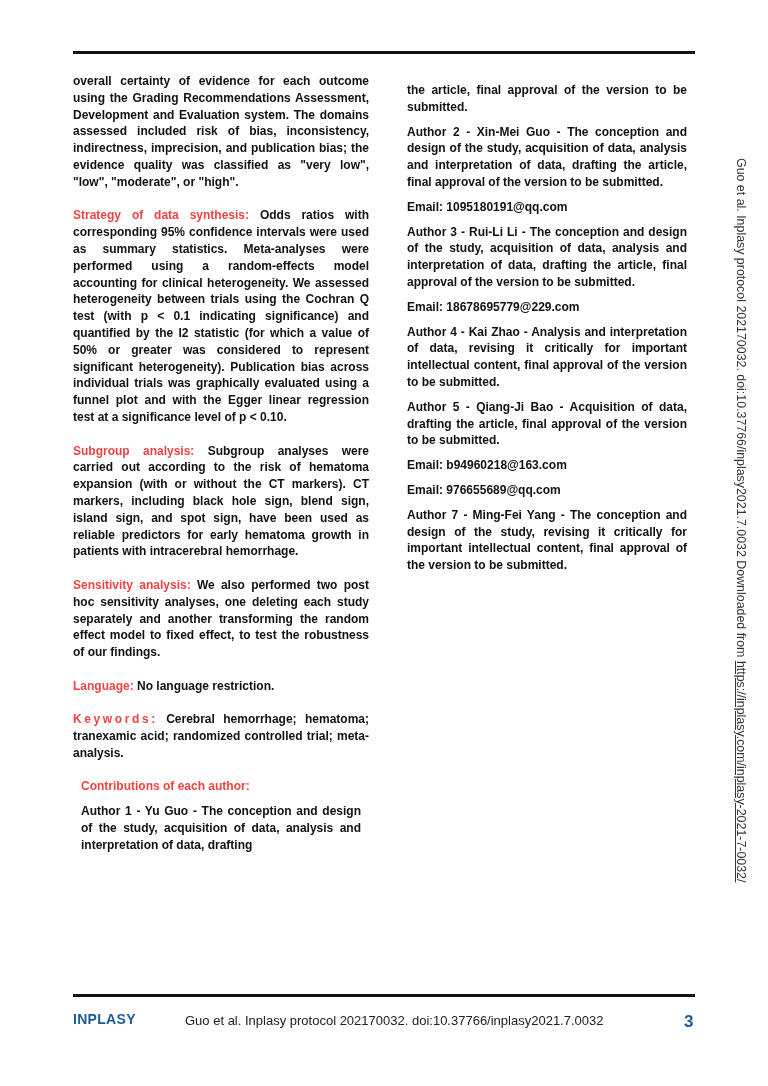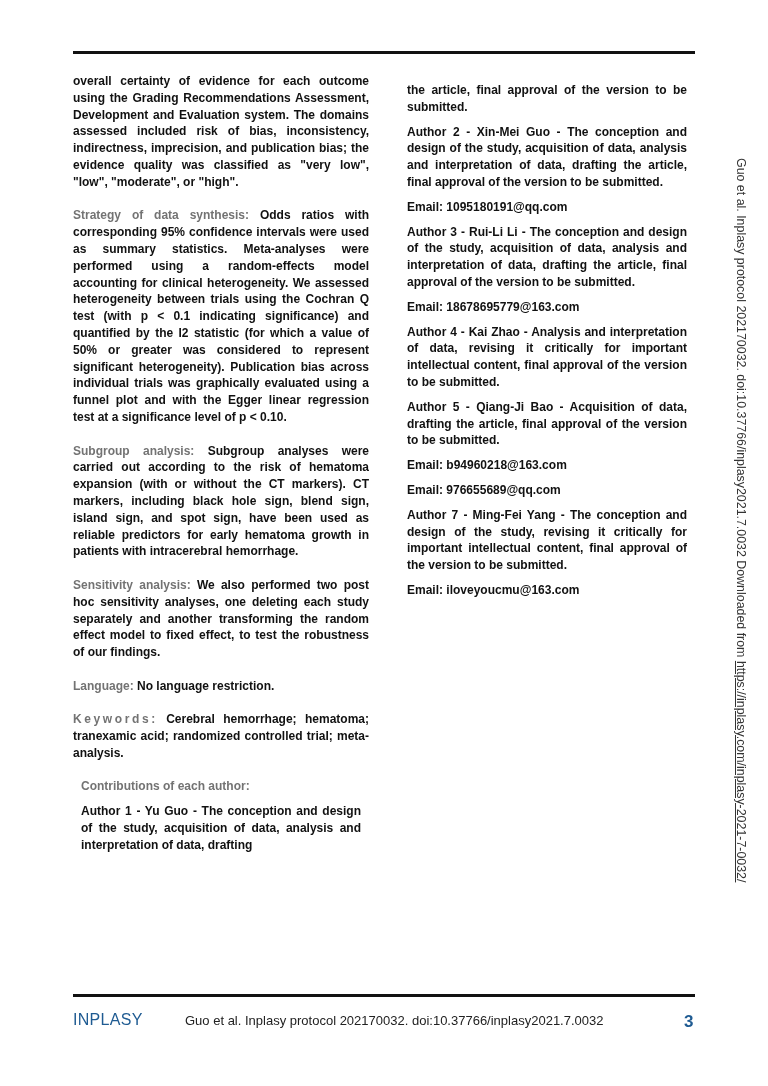--- a/index.html
+++ b/index.html
@@ -8,22 +8,22 @@
     .rule { position: absolute; left: 73px; width: 622px; height: 3px; background: #111111; }
     .rule.top { top: 51px; }
     .rule.bottom { top: 994px; }
     .col { position: absolute; top: 73px; width: 296px;
            font-size: 12px; line-height: 16.8px; font-weight: bold;
            text-align: justify; }
     .col.left { left: 73px; }
     .col.right { left: 399px; top: 74px; }
     .col p { margin: 0 0 16.8px 0; }
     .col p.tight { margin: 8px; }
-    .lbl { color: #737373; }
-    .footer-brand { position: absolute; left: 73px; top: 1011px; font-size: 16px; font-weight: normal;
+    .lbl { color: #ef4444; }
+    .footer-brand { position: absolute; left: 73px; top: 1011px; font-size: 14px; font-weight: bold;
                     color: #1f5b92; letter-spacing: 0.3px; }
     .footer-cite { position: absolute; left: 185px; top: 1013px; font-size: 13px; color: #222222; }
     .footer-page { position: absolute; left: 684px; top: 1012px; font-size: 17px; font-weight: bold; color: #1f5b92; }
     .side { position: absolute; left: 748px; top: 158px; transform-origin: 0 0; transform: rotate(90deg);
             white-space: nowrap; font-size: 12.4px; color: #333333; }
     .side a { color: #333333; text-decoration: underline; }
   </style>
 </head>
 <body>
 
@@ -38,27 +38,26 @@
   <p><span class="lbl" style="letter-spacing:2.6px">Keywords:</span><span> Cerebral hemorrhage; hematoma; tranexamic acid; randomized controlled trial; meta-analysis.</span></p>
   <p class="tight"><span class="lbl">Contributions of each author:</span></p>
   <p class="tight">Author 1 - Yu Guo - The conception and design of the study, acquisition of data, analysis and interpretation of data, drafting</p>
 </div>
 
 <div class="col right">
   <p class="tight">the article, final approval of the version to be submitted.</p>
   <p class="tight">Author 2 - Xin-Mei Guo - The conception and design of the study, acquisition of data, analysis and interpretation of data, drafting the article, final approval of the version to be submitted.</p>
   <p class="tight">Email: 1095180191@qq.com</p>
   <p class="tight">Author 3 - Rui-Li Li - The conception and design of the study, acquisition of data, analysis and interpretation of data, drafting the article, final approval of the version to be submitted.</p>
-  <p class="tight">Email: 18678695779@163.com</p>
+  <p class="tight">Email: 18678695779@229.com</p>
   <p class="tight">Author 4 - Kai Zhao - Analysis and interpretation of data, revising it critically for important intellectual content, final approval of the version to be submitted.</p>
   <p class="tight">Author 5 - Qiang-Ji Bao - Acquisition of data, drafting the article, final approval of the version to be submitted.</p>
   <p class="tight">Email: b94960218@163.com</p>
   <p class="tight">Email: 976655689@qq.com</p>
   <p class="tight">Author 7 - Ming-Fei Yang - The conception and design of the study, revising it critically for important intellectual content, final approval of the version to be submitted.</p>
-  <p class="tight">Email: iloveyoucmu@163.com</p>
 </div>
 
 <div class="side"><span>Guo et al. Inplasy protocol 202170032. doi:10.37766/inplasy2021.7.0032 Downloaded from </span><a>https://inplasy.com/inplasy-2021-7-0032/</a></div>
 
 <div class="rule bottom"></div>
 <div class="footer-brand">INPLASY</div>
 <div class="footer-cite">Guo et al. Inplasy protocol 202170032. doi:10.37766/inplasy2021.7.0032</div>
 <div class="footer-page">3</div>
 
 </body></html>

